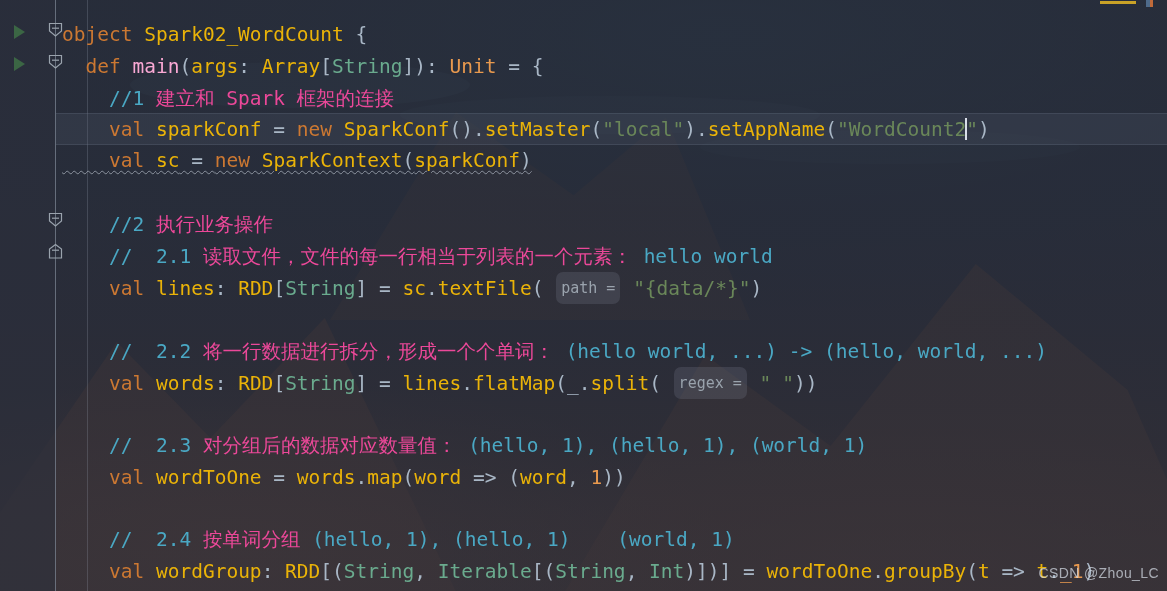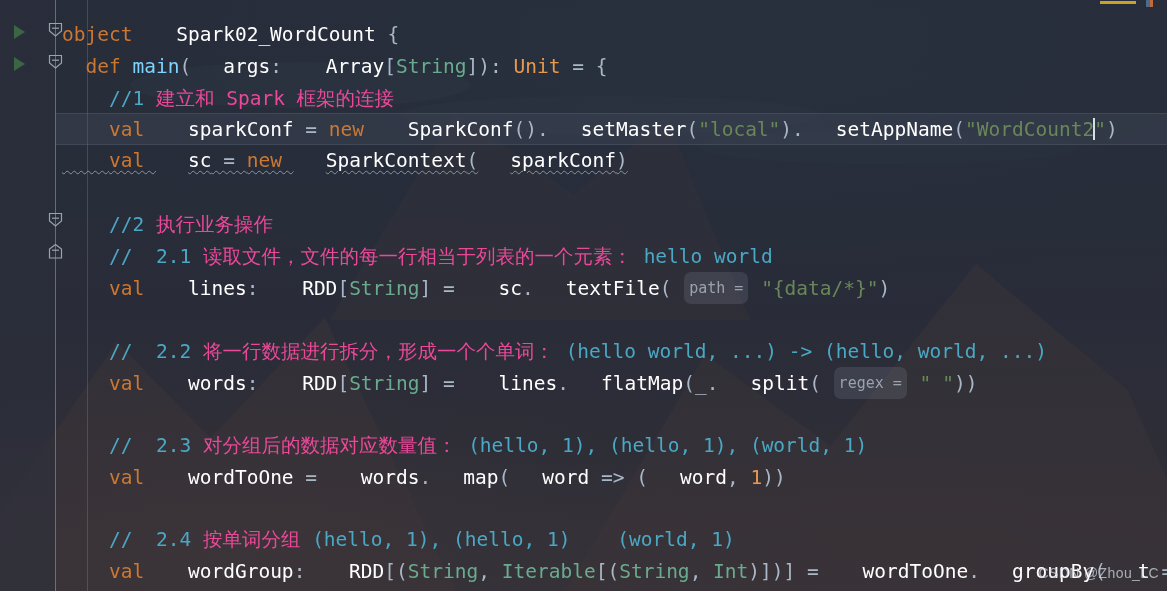--- a/index.html
+++ b/index.html
@@ -116,26 +116,26 @@
   .line.caretline {
     background: rgba(86,96,114,0.22);
     border-top: 1px solid rgba(120,132,152,0.22);
     border-bottom: 1px solid rgba(120,132,152,0.22);
   }
 
   
   .kw      { color: #cc7832; }
   .kw2     { color: #e8994e; }
   .plain   { color: #a9b7c6; }
-  .ident   { color: #ffffff; margin-left: 32px; }
+  .ident   { color: #eab308; }
   .type    { color: #6aab8e; }
   .str     { color: #6a8759; }
   .cmt     { color: #4aa8c4; }
   .cmtcn   { color: #ec4899; }
-  .fn      { color: #7dd3fc; }
+  .fn      { color: #f9a8d4; }
   .punct   { color: #a9b7c6; }
 
   .hint {
     display: inline-block;
     background: rgba(160,170,185,0.16);
     border-radius: 7px;
     color: #9aa3ad;
     font-size: 15px;
     padding: 0 5px;
     margin: 0 1px;

